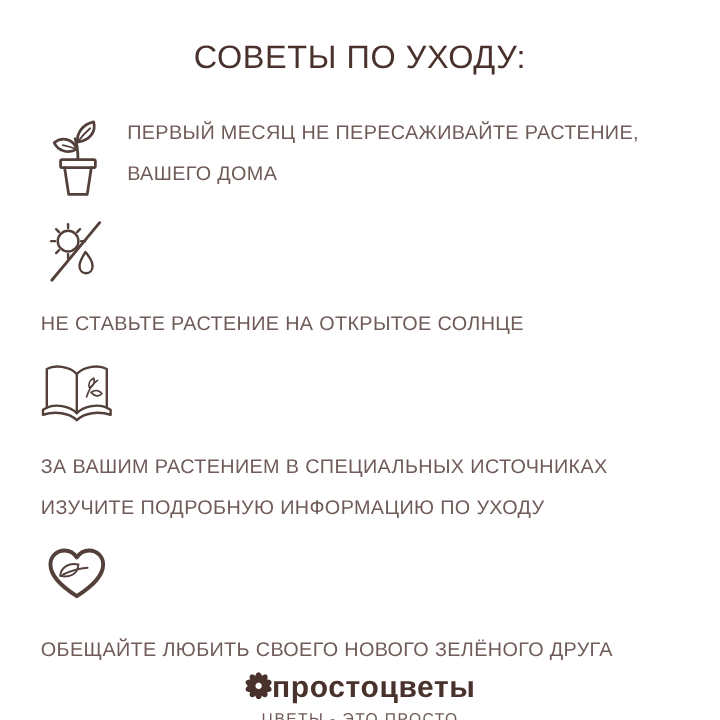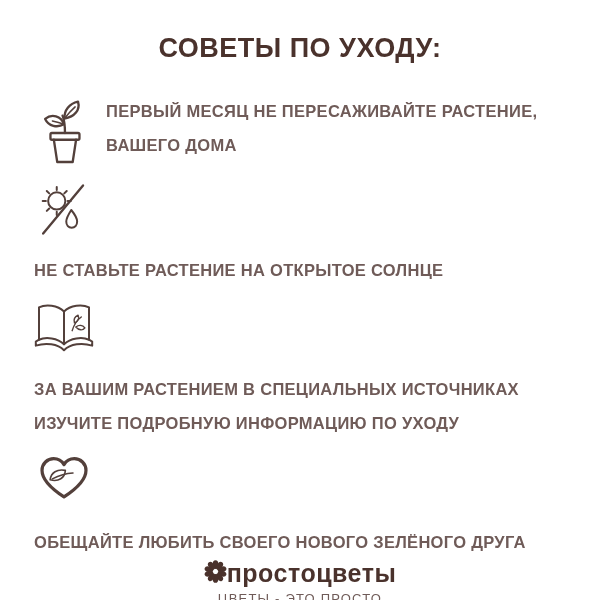--- a/index.html
+++ b/index.html
@@ -14,27 +14,26 @@
     background:var(--background);
     font-family:"Liberation Sans", sans-serif;
     position:relative;
     overflow:hidden;
   }
   .poster{width:600px;height:600px;position:relative;}
   .title{
     margin-top:33px;
     text-align:center;
     font-size:27px;
-    font-weight:bold;
+    font-weight:normal;
     letter-spacing:0.5px;
     color:var(--title);
   }
   .tips{
     margin:30px 18px 0 34px;
-    font-weight:bold;
   }
   .tip{
     display:flex;
     gap:12px;
     margin-bottom:13px;
   }
   .tip.align-top{align-items:flex-start;}
   .tip.align-center{flex-direction:column;}
   .tip-icon{
     flex:0 0 60px;

